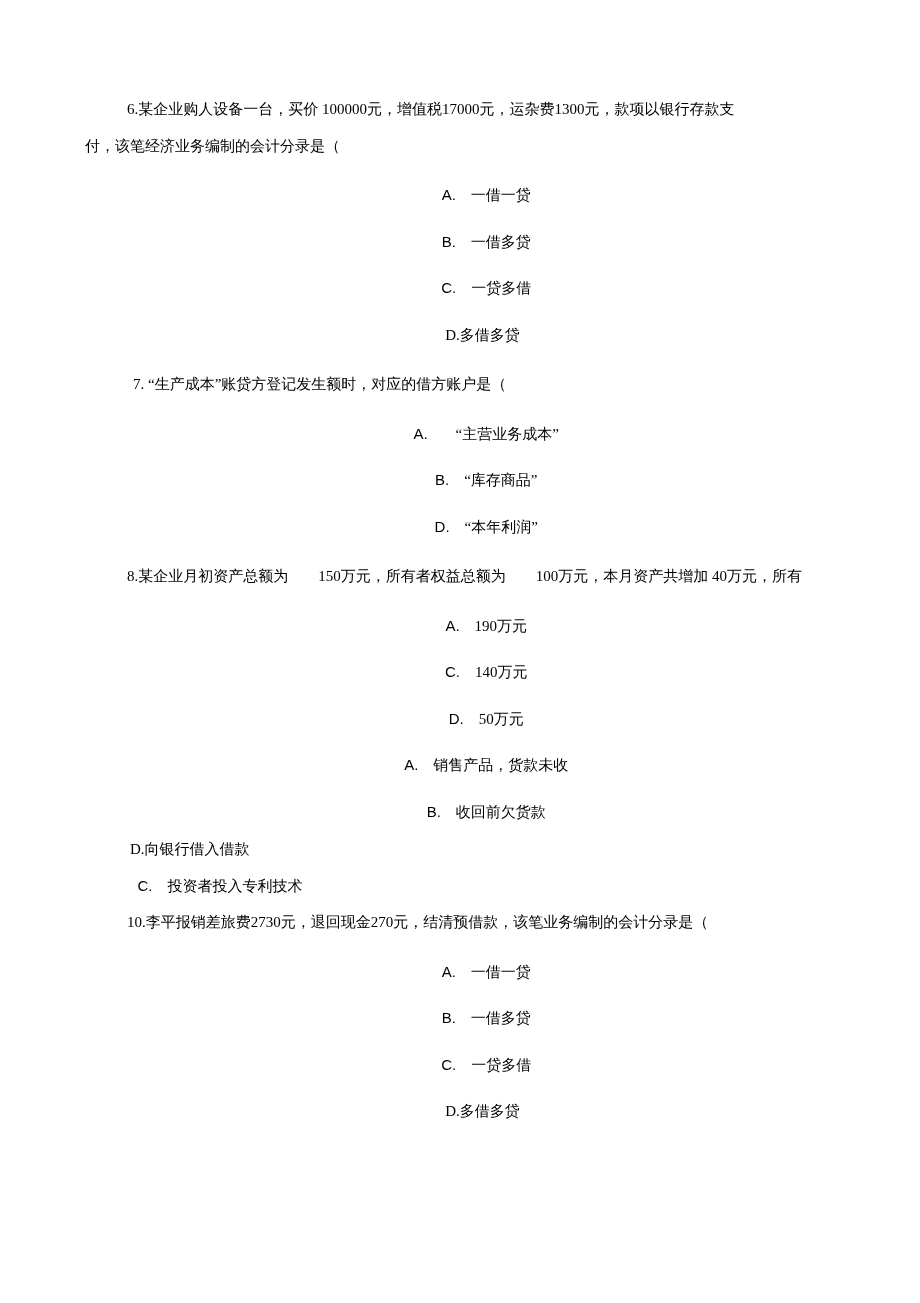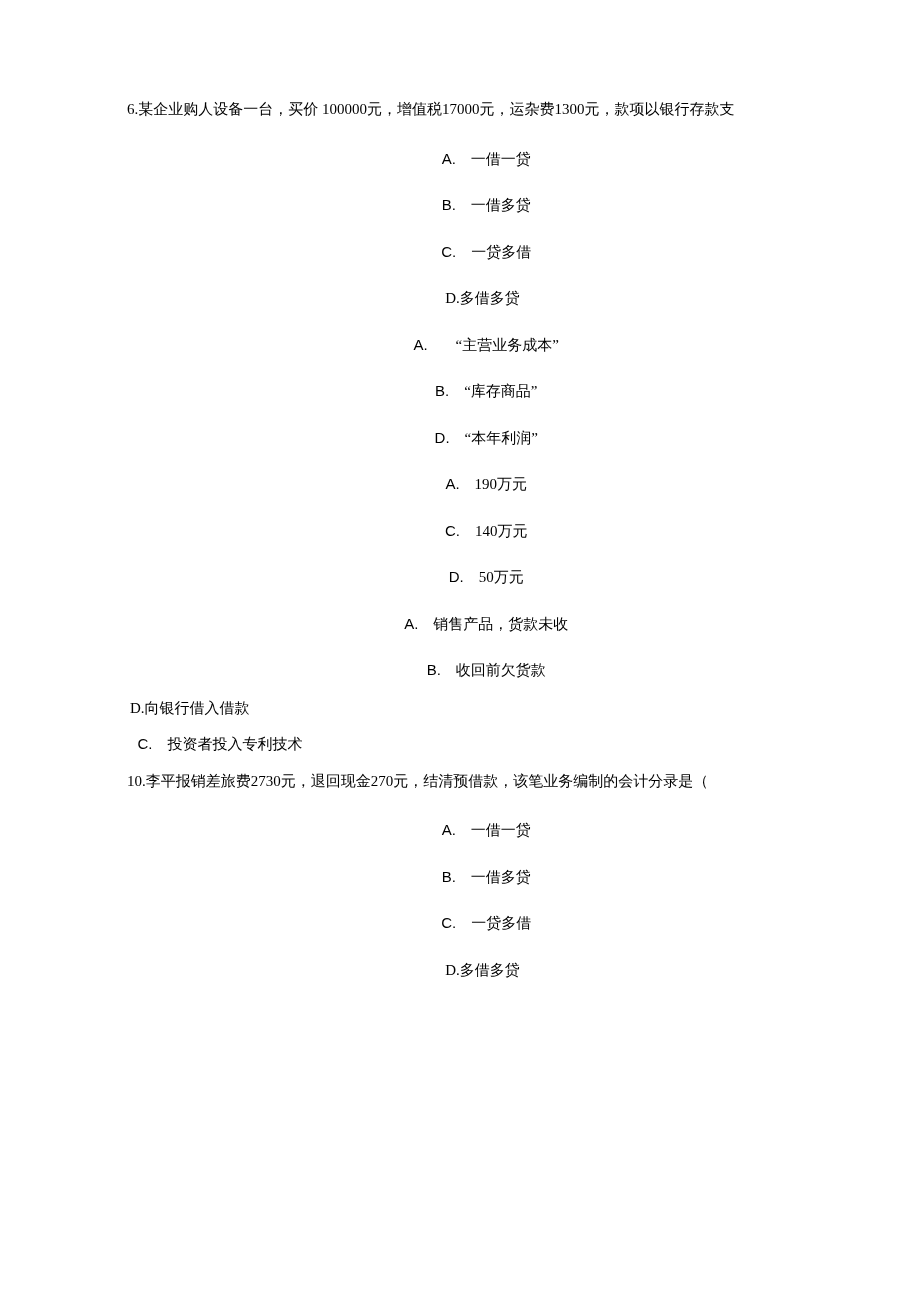--- a/index.html
+++ b/index.html
@@ -46,33 +46,38 @@
       margin-bottom: 2px;
       line-height: 1.5;
     }
     .gap1 { display:inline-block; width: 2em; }
   </style>
 </head>
 <body>
 
 <div class="question">
   <p class="q-stem">6.某企业购人设备一台，买价 100000元，增值税17000元，运杂费1300元，款项以银行存款支</p>
+  <p class="q-stem-cont" style="margin-top:-16px;">付，该笔经济业务编制的会计分录是（</p>
   <p class="option"><span class="option-label">A.</span><span>一借一贷</span></p>
   <p class="option"><span class="option-label">B.</span><span>一借多贷</span></p>
   <p class="option"><span class="option-label">C.</span><span>一贷多借</span></p>
   <p class="option" style="margin-left:3em;"><span>D.多借多贷</span></p>
 </div>
 
 <div class="question">
+  <p class="q-stem" style="text-indent:3.2em;">7.  “生产成本”账贷方登记发生额时，对应的借方账户是（</p>
   <p class="option"><span class="option-label" style="margin-right:1.6em;">A.</span><span> “主营业务成本”</span></p>
   <p class="option"><span class="option-label">B.</span><span>“库存商品”</span></p>
   <p class="option"><span class="option-label">D.</span><span>“本年利润”</span></p>
 </div>
 
 <div class="question">
+  <p class="q-stem">
+    <span>8.某企业月初资产总额为</span><span class="gap1"></span><span>150万元，所有者权益总额为</span><span class="gap1"></span><span>100万元，本月资产共增加 40万元，所有</span>
+  </p>
   <p class="option"><span class="option-label">A.</span><span>190万元</span></p>
   <p class="option"><span class="option-label">C.</span><span>140万元</span></p>
   <p class="option"><span class="option-label">D.</span><span>50万元</span></p>
 </div>
 
 <div class="question">
   <p class="option"><span class="option-label">A.</span><span>销售产品，货款未收</span></p>
   <p class="option"><span class="option-label">B.</span><span>收回前欠货款</span></p>
   <p class="option-tight"><span>D.向银行借入借款</span></p>
   <p class="option-tight" style="margin-left:3.5em; margin-top:14px;"><span class="option-label">C.</span><span>投资者投入专利技术</span></p>

